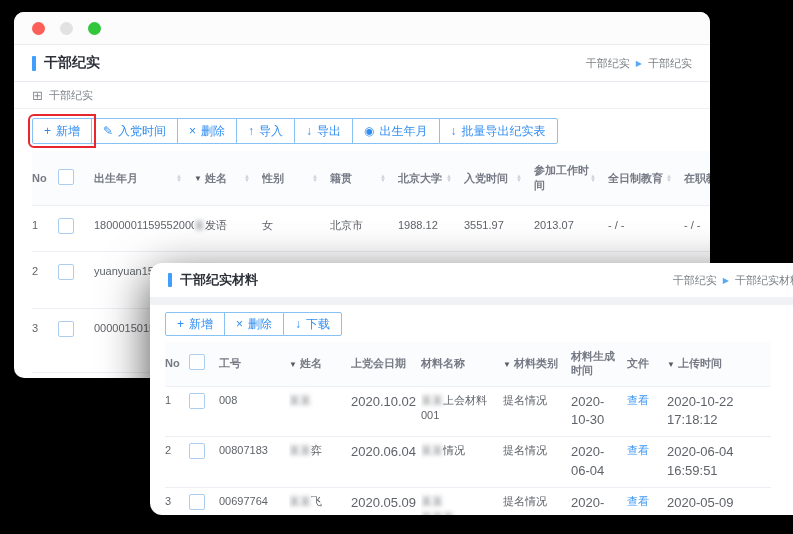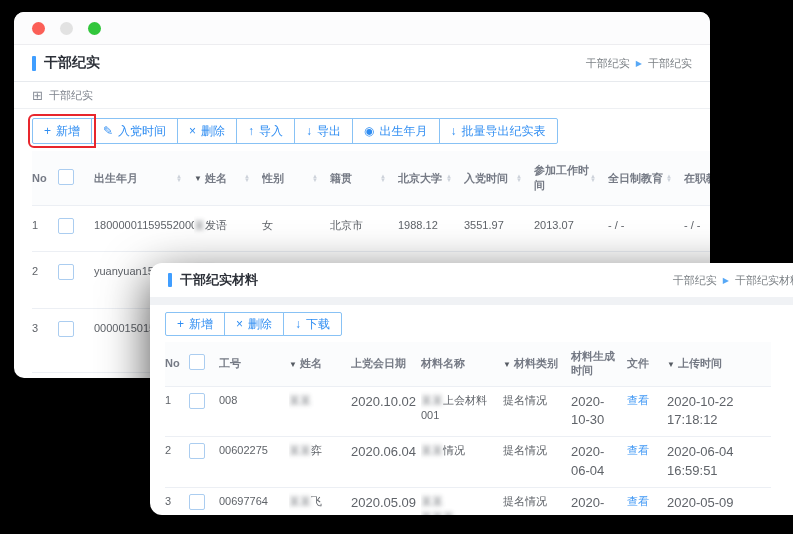--- a/index.html
+++ b/index.html
@@ -338,21 +338,21 @@
             <td class="dt">2020.10.02</td>
             <td><span class="rd">某某</span><span>上会材料001</span></td>
             <td>提名情况</td>
             <td class="dt">2020-10-30</td>
             <td><span class="link">查看</span></td>
             <td class="dt">2020-10-22 17:18:12</td>
           </tr>
           <tr>
             <td>2</td>
             <td><span class="cb"></span></td>
-            <td>00602275</td>
+            <td>00807183</td>
             <td><span class="rd">某某</span><span>弈</span></td>
             <td class="dt">2020.06.04</td>
             <td><span class="rd">某某</span><span>情况</span></td>
             <td>提名情况</td>
             <td class="dt">2020-06-04</td>
             <td><span class="link">查看</span></td>
             <td class="dt">2020-06-04 16:59:51</td>
           </tr>
           <tr>
             <td>3</td>

